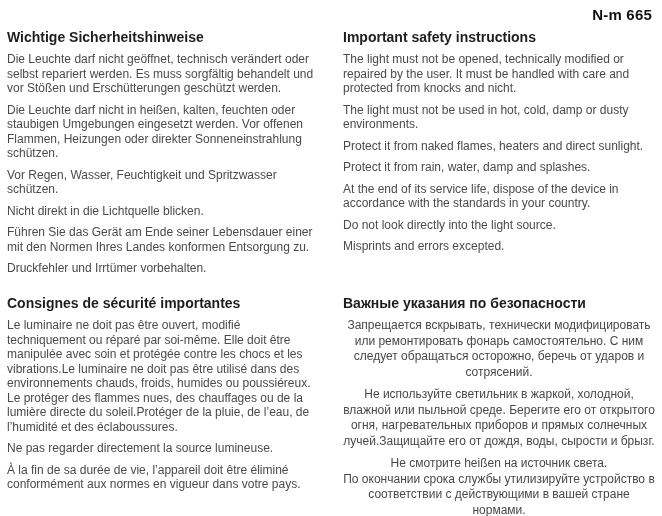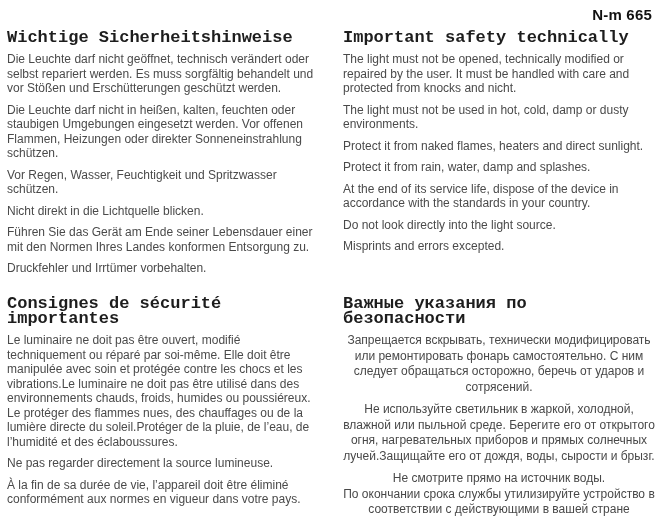--- a/index.html
+++ b/index.html
@@ -26,26 +26,25 @@
     top: 0; left: 7px; right: 7px;
     display: grid;
     grid-template-columns: 1fr 1fr;
     grid-template-rows: 264px auto;
     column-gap: 24px;
   }
   .col { overflow: visible; }
   .row1 { padding-top: 30px; }
   .row2 { padding-top: 32px; }
   .sec-title {
-    font-size: 17px;
+    font-size: 14px;
     font-weight: 700;
     color: #1d1d1d;
     margin: 0 0 6px 0;
     line-height: 15px;
-    font-family: Liberation Mono, monospace;
   }
   .paras p {
     font-size: 12px;
     line-height: 14.5px;
     color: #4a4a4a;
     margin: 7px 0 5px 0;
   }
   .col[data-section="ru"] .paras p { line-height: 15.5px; color: #484848; text-align: center; }
   .paras p.tight { margin-top: -5px; }
 </style>
@@ -64,21 +63,21 @@
           <p>Die Leuchte darf nicht geöffnet, technisch verändert oder selbst repariert werden. Es muss sorgfältig behandelt und vor Stößen und Erschütterungen geschützt werden.</p>
           <p>Die Leuchte darf nicht in heißen, kalten, feuchten oder staubigen Umgebungen eingesetzt werden. Vor offenen Flammen, Heizungen oder direkter Sonneneinstrahlung schützen.</p>
           <p>Vor Regen, Wasser, Feuchtigkeit und Spritzwasser schützen.</p>
           <p>Nicht direkt in die Lichtquelle blicken.</p>
           <p>Führen Sie das Gerät am Ende seiner Lebensdauer einer mit den Normen Ihres Landes konformen Entsorgung zu.</p>
           <p>Druckfehler und Irrtümer vorbehalten.</p>
         </div>
     </section>
 
     <section class="col row1" data-section="en">
-      <h2 class="sec-title">Important safety technically</h2>
+      <h2 class="sec-title">Important safety instructions</h2>
       <div class="paras">
           <p>The light must not be opened, technically modified or repaired by the user. It must be handled with care and protected from knocks and nicht.</p>
           <p>The light must not be used in hot, cold, damp or dusty environments.</p>
           <p>Protect it from naked flames, heaters and direct sunlight.</p>
           <p>Protect it from rain, water, damp and splashes.</p>
           <p>At the end of its service life, dispose of the device in accordance with the standards in your country.</p>
           <p>Do not look directly into the light source.</p>
           <p>Misprints and errors excepted.</p>
         </div>
     </section>
@@ -90,19 +89,19 @@
           <p>Ne pas regarder directement la source lumineuse.</p>
           <p>À la fin de sa durée de vie, l’appareil doit être éliminé conformément aux normes en vigueur dans votre pays.</p>
         </div>
     </section>
 
     <section class="col row2" data-section="ru">
       <h2 class="sec-title">Важные указания по безопасности</h2>
       <div class="paras">
           <p>Запрещается вскрывать, технически модифицировать или ремонтировать фонарь самостоятельно. С ним следует обращаться осторожно, беречь от ударов и сотрясений.</p>
           <p>Не используйте светильник в жаркой, холодной, влажной или пыльной среде. Берегите его от открытого огня, нагревательных приборов и прямых солнечных лучей.Защищайте его от дождя, воды, сырости и брызг.</p>
-          <p>Не смотрите прямо на источник воды.</p>
+          <p>Не смотрите heißen на источник света.</p>
           <p class="tight">По окончании срока службы утилизируйте устройство в соответствии с действующими в вашей стране нормами.</p>
         </div>
     </section>
 
   </div>
 </div>
 
 </body></html>

